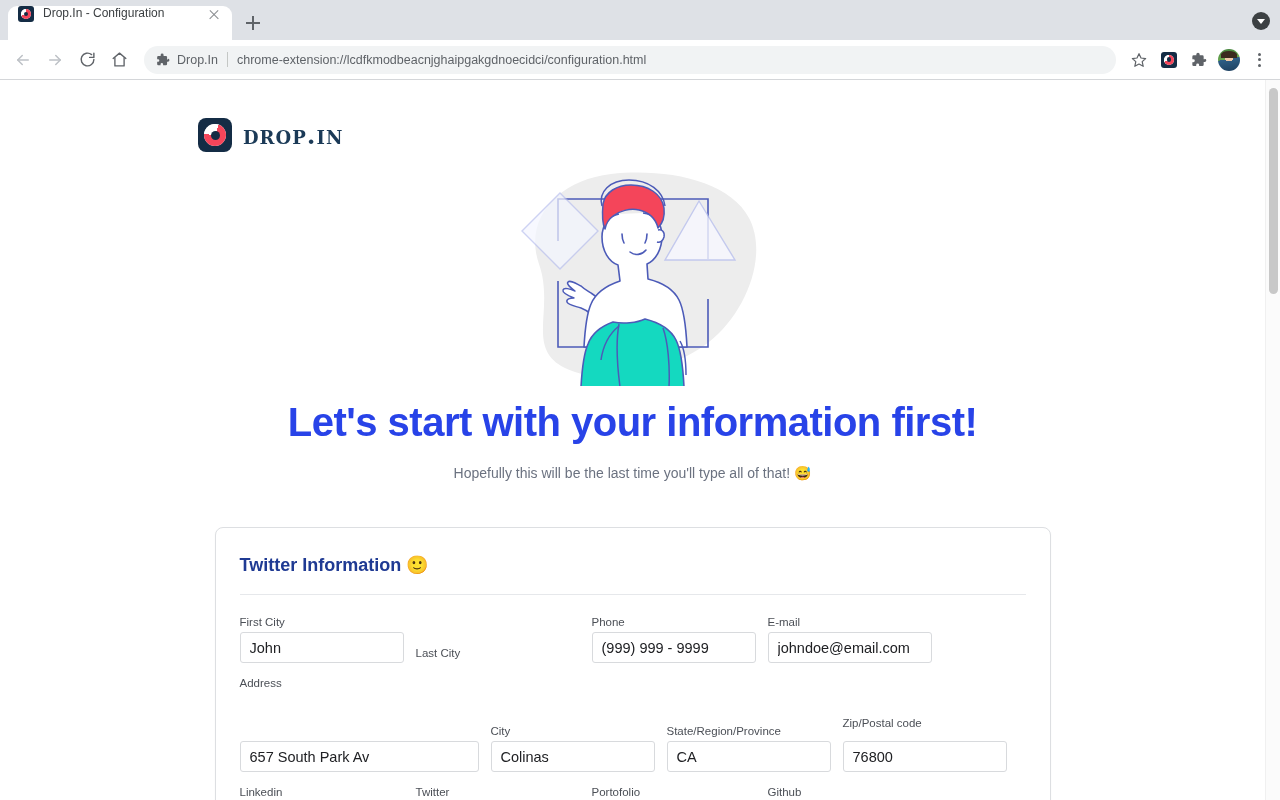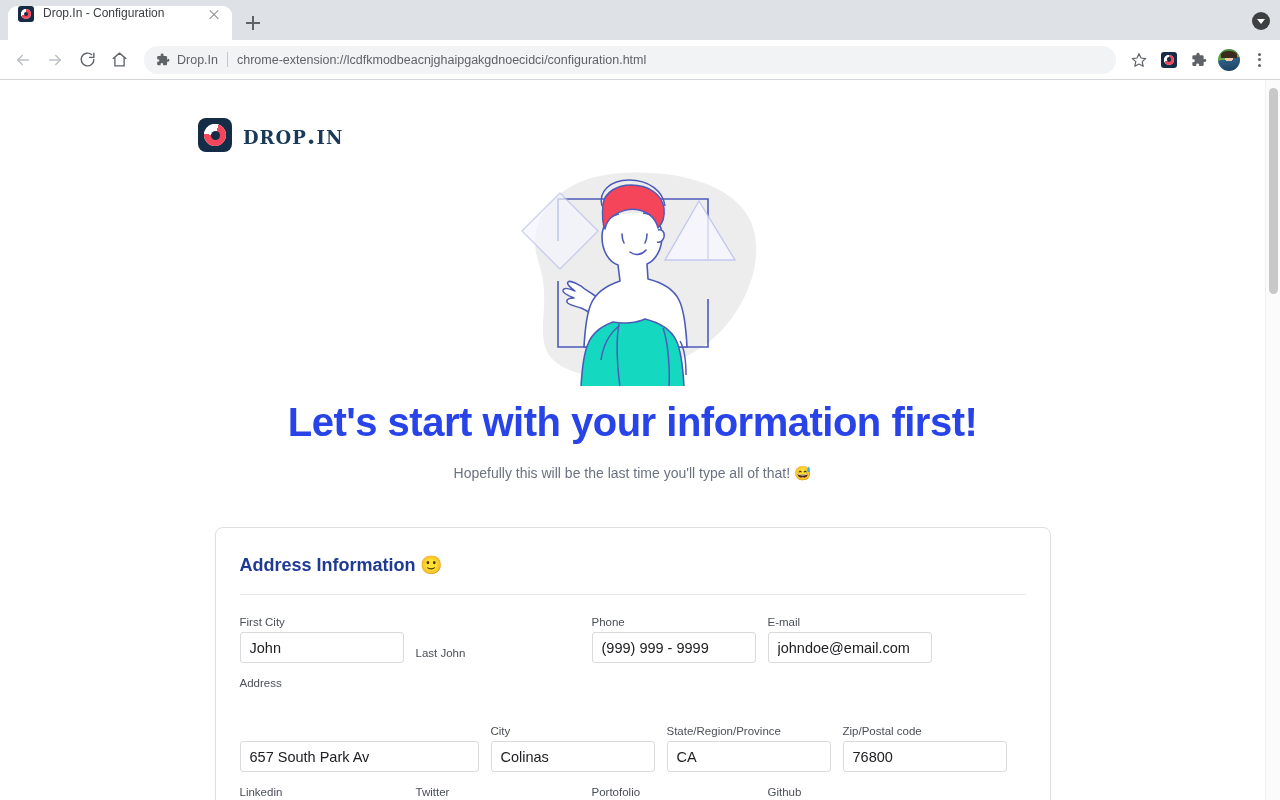--- a/index.html
+++ b/index.html
@@ -378,21 +378,21 @@
   }
   .field input::placeholder { color: #202124; }
 
   .w-first  { width: 164px; }
   .w-last   { width: 164px; }
   .w-phone  { width: 164px; }
   .w-email  { width: 164px; }
   .w-addr   { width: 239px; gap: 48px; }
   .w-city   { width: 164px; }
   .w-state  { width: 164px; }
-  .w-zip    { width: 164px; }
+  .w-zip    { width: 164px; gap: 8px; }
   .w-link   { width: 164px; }
   .w-tw     { width: 164px; }
   .w-port   { width: 164px; }
   .w-gh     { width: 164px; }
 </style>
 </head>
 <body>
 
 <div class="browser">
 
@@ -503,30 +503,30 @@
           <path d="M155 62c4-1 7 2 6 7-1 4-4 6-7 5" fill="#fff" stroke="#4c5bb8" stroke-width="1.5"></path>
           <path d="M116 158c-10 8-16 20-18 34" stroke="#4c5bb8" stroke-width="1.5" fill="none"></path>
           <path d="M177 173c4 7 6 21 6 34" stroke="#4c5bb8" stroke-width="1.5" fill="none"></path>
         </svg>
       </div>
 
       <div class="headline">Let's start with your information first!</div>
       <div class="subhead">Hopefully this will be the last time you'll type all of that! 😅</div>
 
       <div class="card">
-        <div class="card-title">Address Information 🙂</div>
+        <div class="card-title">Twitter Information 🙂</div>
         <div class="divider"></div>
 
         <div class="form-row">
           <div class="field w-first">
             <label>First City</label>
             <input value="John" style="">
           </div>
           <div class="field w-last">
-            <label>Last John</label>
+            <label>Last City</label>
           </div>
           <div class="field w-phone">
             <label>Phone</label>
             <input value="(999) 999 - 9999" style="">
           </div>
           <div class="field w-email">
             <label>E-mail</label>
             <input value="johndoe@email.com" style="">
           </div>
         </div>

